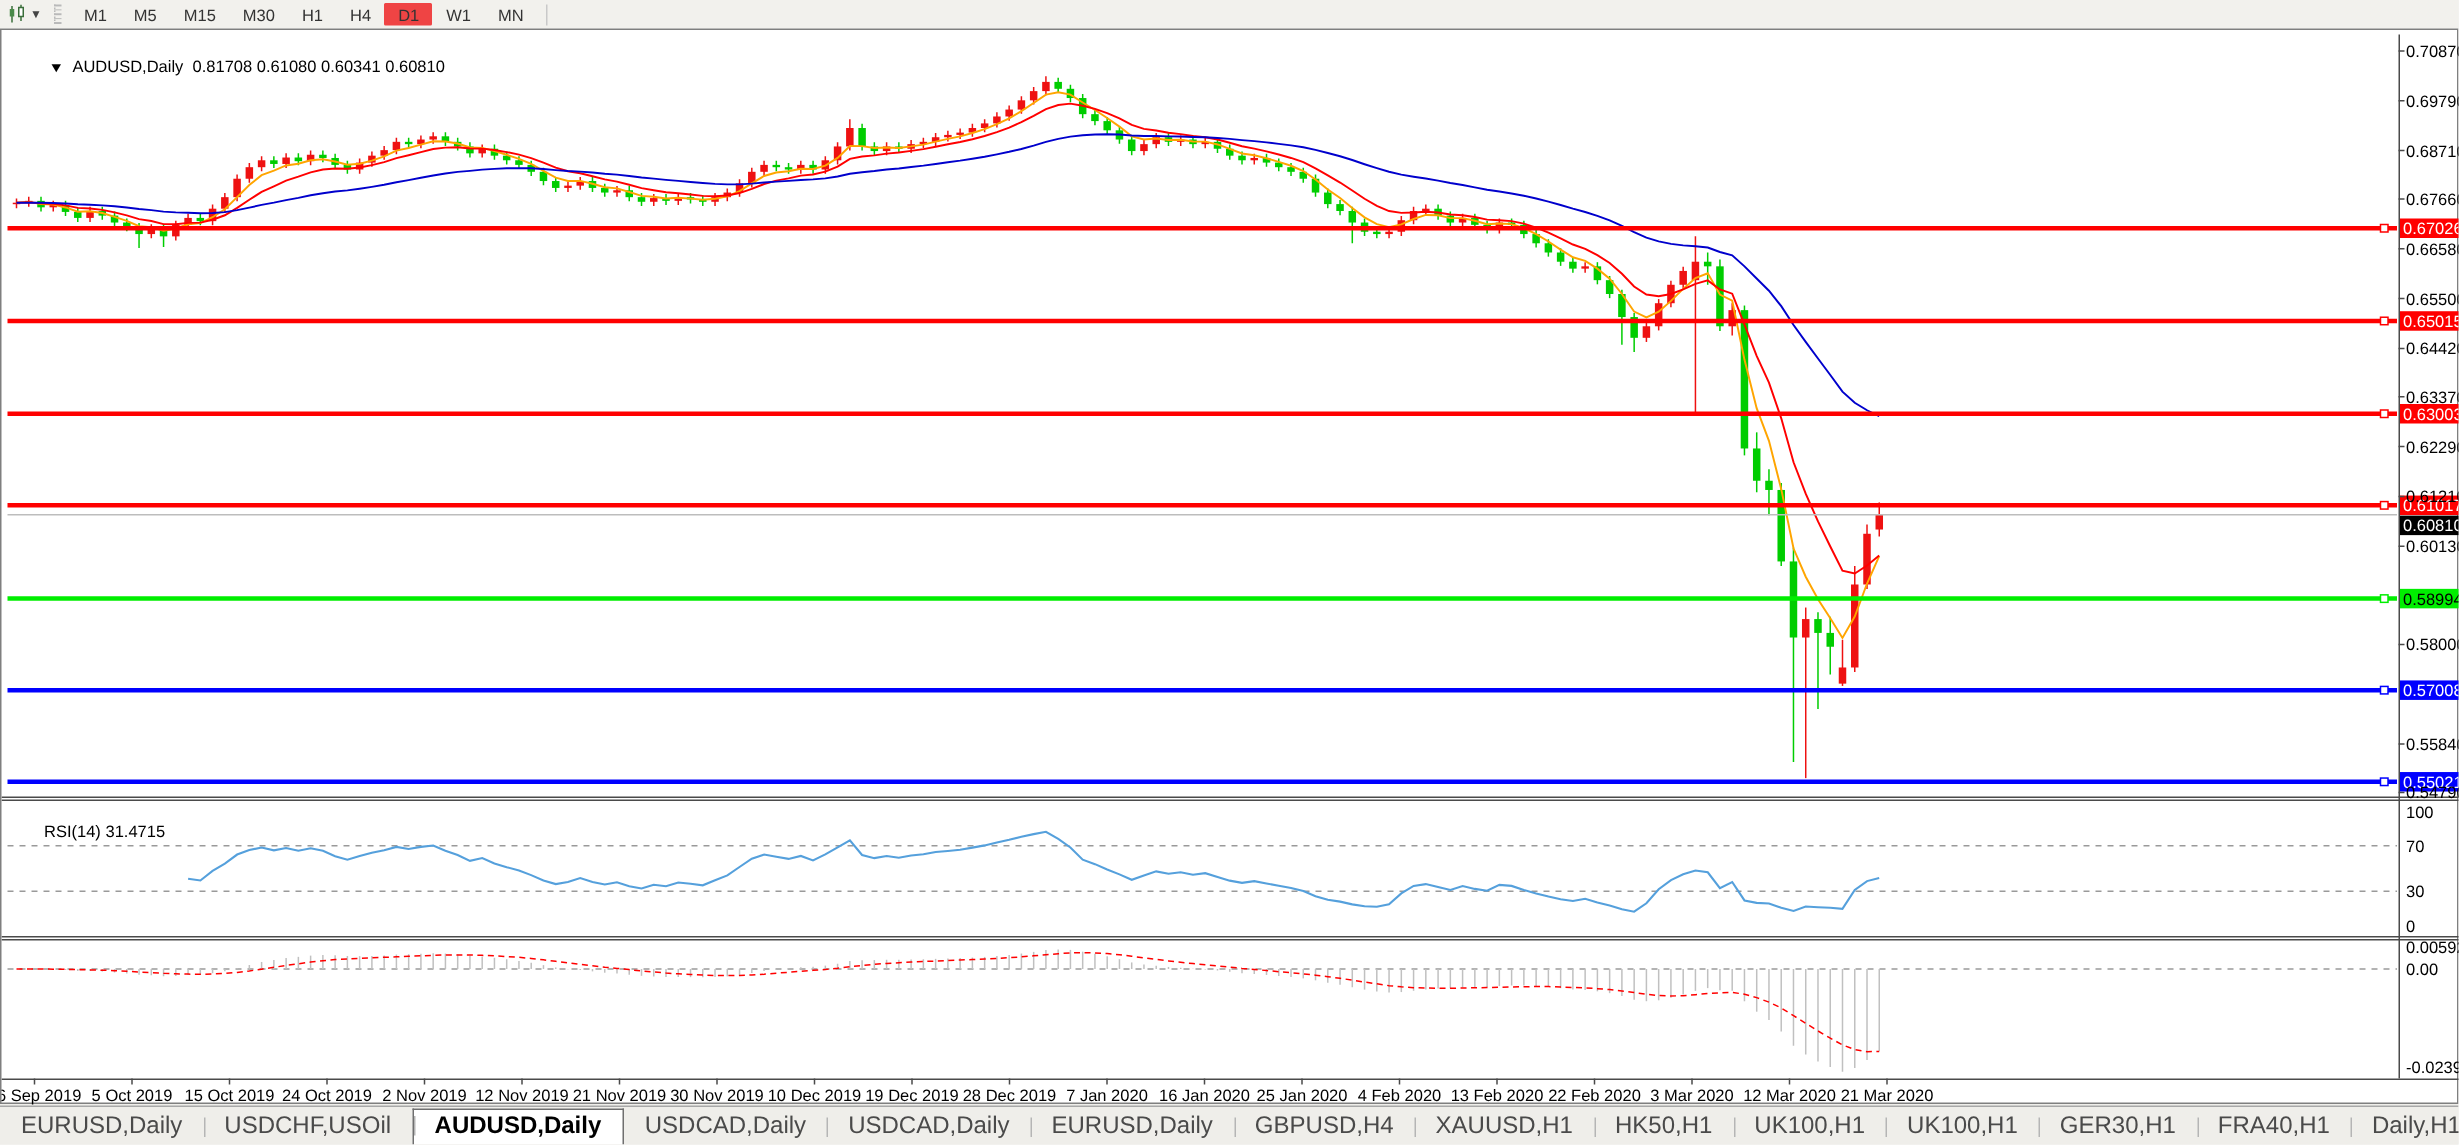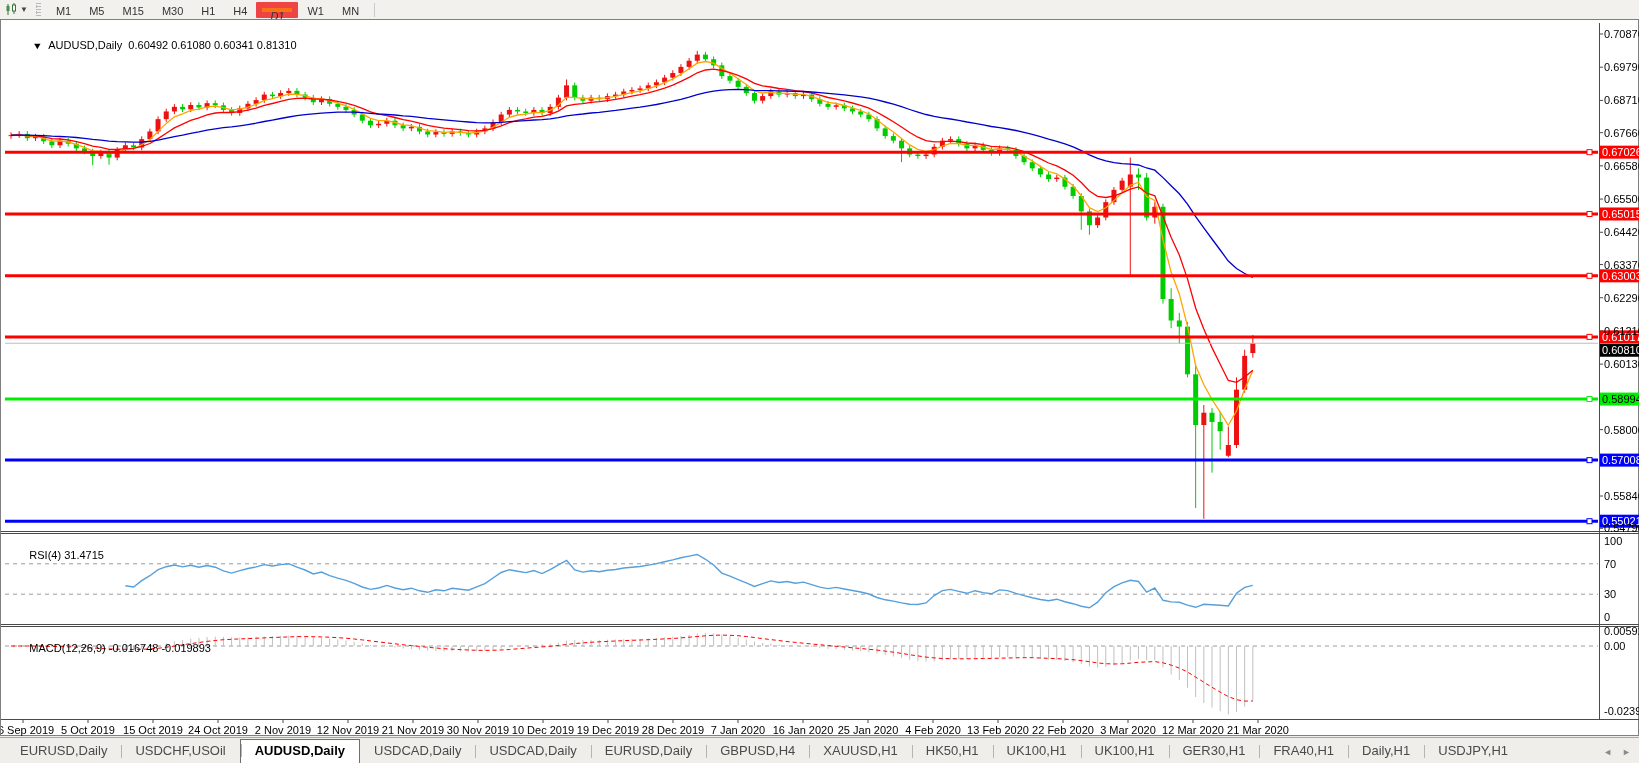--- a/index.html
+++ b/index.html
@@ -10,34 +10,34 @@
   
   .toolbar { position:absolute; left:0; top:0; width:1639px; height:19px;
     background:#F2F1ED; display:flex; align-items:center; font-size:11px; color:#333; }
   .tb-icon { width:16px; height:15px; margin-left:3px; display:flex; align-items:center; justify-content:center; }
   .tb-caret { font-size:8px; color:#444; margin:0 4px 0 1px; }
   .tb-grip { width:5px; height:13px; margin:0 6px 0 4px;
     background:repeating-linear-gradient(180deg,#b9b9b9 0 1px,transparent 1px 3px);
     border-left:1px dotted #b9b9b9; }
   .tf-btn { padding:2px 8px; height:15px; line-height:13px; border:1px solid transparent;
     color:#333; cursor:default; }
-  .tf-btn.active { background:#f97316; border:6px solid #ef4444; border-radius:1px;font-style:italic; }
+  .tf-btn.active { background:#ef4444; border:1px solid #ef4444; border-radius:1px; }
   .tb-sep { width:1px; height:14px; background:#c9c9c9; margin:0 6px; }
 
   
   .chart-window { position:absolute; left:0; top:19px; width:1639px; height:717px;
     background:#ffffff; border:1px solid #7f7f7f; }
   .pane-label { position:absolute; font-size:11px; color:#000; white-space:pre; z-index:5; }
   .title-caret { display:inline-block; font-size:9px; color:#000; transform:scaleX(1.2); margin-right:6px; }
   svg#plot { position:absolute; left:0; top:0; z-index:1; }
 
   
   .tabbar { position:absolute; left:0; top:737px; width:1639px; height:26px;
     background:#EFEEEA; border-top:1px solid #a8a8a8; display:flex; align-items:flex-end; }
-  .tab { position:relative; height:22px; line-height:20px; padding:0 14px; font-size:13px;
+  .tab { position:relative; height:22px; line-height:20px; padding:0 14px; font-size:16px;
     color:#4a4a4a; white-space:nowrap; cursor:default; }
   .tab + .tab::before { content:""; position:absolute; left:0; top:4px; width:1px; height:13px; background:#b5b5b5; }
   .tab.active { background:#ffffff; border:1px solid #6f6f6f; border-bottom:none; height:24px;
     line-height:22px; color:#000; font-weight:bold; z-index:2; }
   .tab.active + .tab::before { display:none; }
   .tab-arrows { margin-left:auto; margin-right:8px; display:flex; gap:10px; align-items:center;
     height:22px; color:#8a8a8a; font-size:9px; }
   .tab-arrow { cursor:default; }
 </style>
 </head>
@@ -65,27 +65,24 @@
         <span class="tf-btn">H4</span>
         <span class="tf-btn active">D1</span>
         <span class="tf-btn">W1</span>
         <span class="tf-btn">MN</span>
       </span>
     <span class="tb-sep"></span>
   </div>
 
   <div class="chart-window">
     <div class="pane-label" style="left:14px; top:7px;">
-      <span class="title-caret">▼</span><span>AUDUSD,Daily</span>&nbsp;&nbsp;<span>0.60492 0.61080 0.60341 0.81310</span>
+      <span class="title-caret">▼</span><span>AUDUSD,Daily</span>&nbsp;&nbsp;<span>0.81708 0.61080 0.60341 0.60810</span>
     </div>
     <div class="pane-label" style="left:10px; top:517px;">
-      <span>RSI(4)</span> <span>31.4715</span>
-    </div>
-    <div class="pane-label" style="left:10px; top:610px;">
-      <span>MACD(12,26,9)</span> <span>-0.016748 -0.019893</span>
+      <span>RSI(14)</span> <span>31.4715</span>
     </div>
     <svg id="plot" width="1639" height="717" viewBox="0 19 1639 717">
         <rect x="3" y="22" width="1596" height="696" fill="#fff"></rect>
         <g>
           <line x1="10" x2="10" y1="131.36800000000008" y2="137.82340000000005" stroke="#EE1111"></line>
           <rect x="7.5" y="134.13460000000012" width="5" height="1" fill="#EE1111"></rect>
           <line x1="18.17" x2="18.17" y1="130.13839999999988" y2="136.90120000000016" stroke="#EE1111"></line>
           <rect x="15.670000000000002" y="132.90499999999992" width="5" height="1.2296000000002039" fill="#EE1111"></rect>
           <line x1="26.34" x2="26.34" y1="130.13839999999988" y2="139.97520000000014" stroke="#00CD00"></line>
           <rect x="23.84" y="132.90499999999992" width="5" height="4.303600000000216" fill="#00CD00"></rect>

